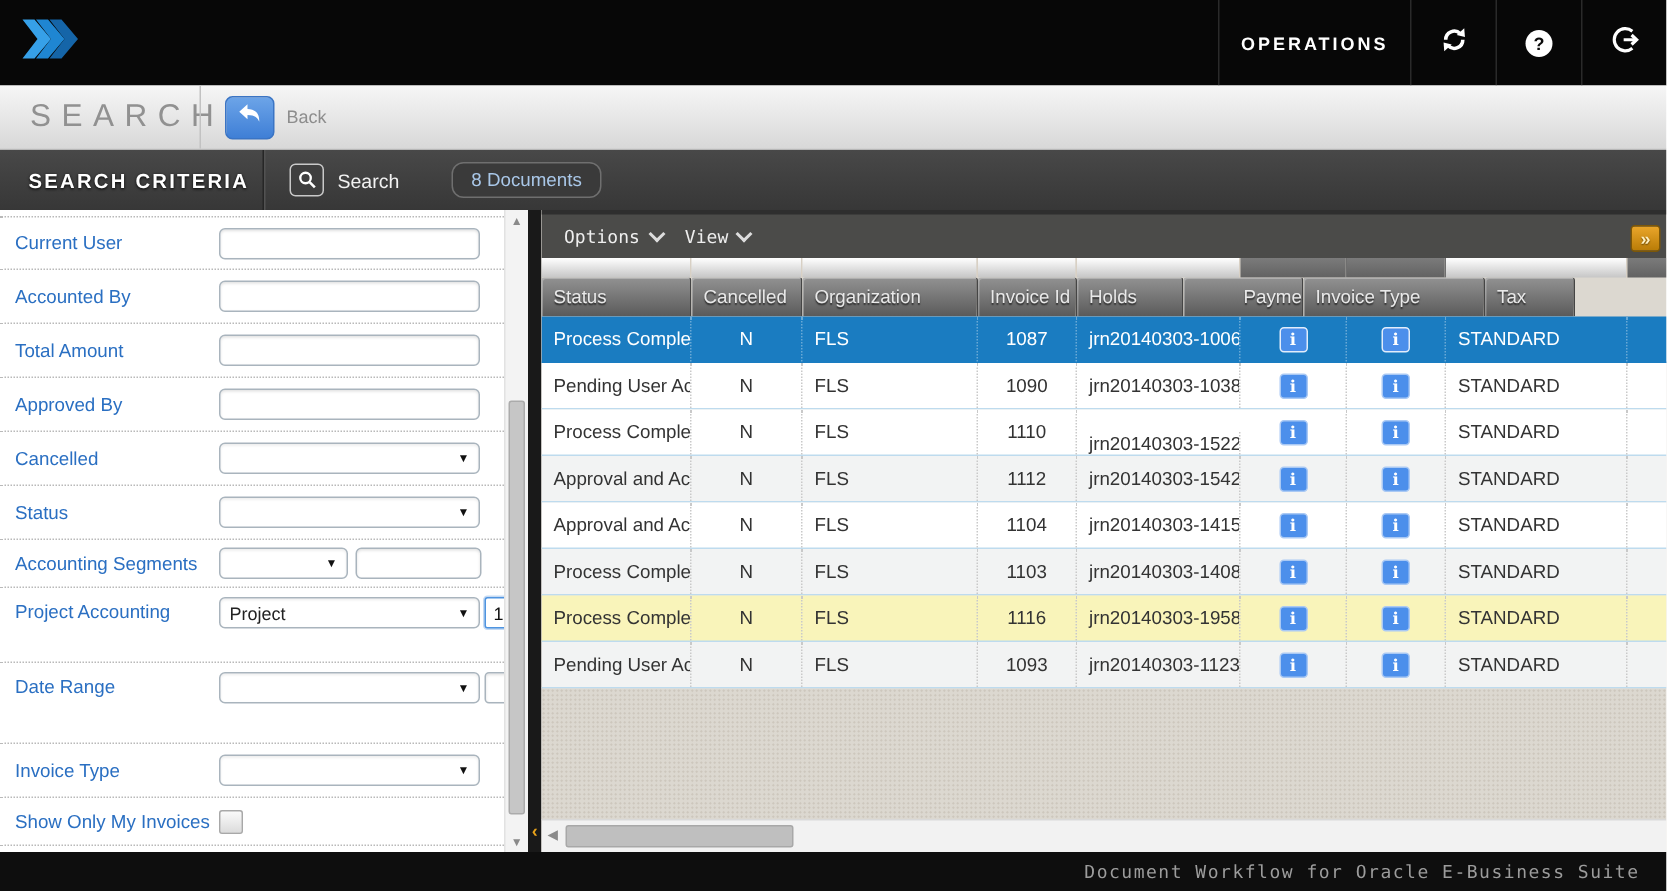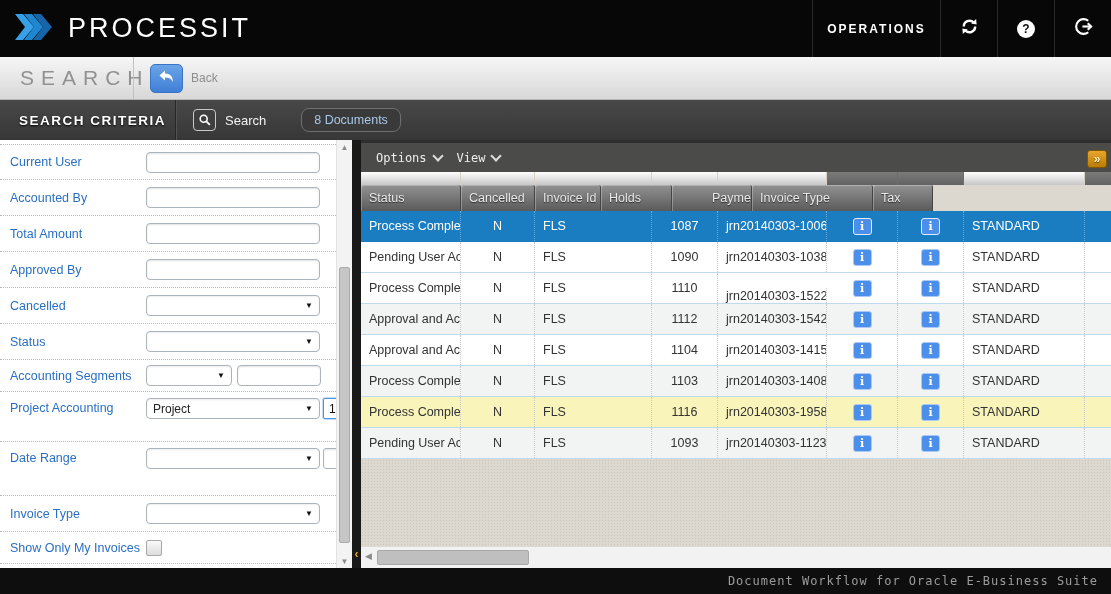--- a/index.html
+++ b/index.html
@@ -131,35 +131,34 @@
   .hscroll{position:absolute;top:406px;left:0;width:750px;height:22px;background:#f2f2f2;
            border-top:1px solid #d9d9d9;box-sizing:border-box;}
   .harrow{position:absolute;left:4px;top:4px;color:#8a8a8a;font-size:9px;cursor:pointer;}
   .hthumb{position:absolute;left:16px;top:3px;width:152px;height:15px;background:#bfbfbf;
           border:1px solid #a8a8a8;border-radius:2px;box-sizing:border-box;cursor:pointer;}
 
   
   .footer{position:absolute;left:0;top:568px;width:1111px;height:26px;background:#0e0e0e;
           display:flex;align-items:center;justify-content:flex-end;}
   .footer-text{color:#9c9c9c;font-family:"DejaVu Sans Mono",monospace;font-size:12px;
-               letter-spacing:1px;padding-right:13px;}
+               letter-spacing:1px;padding-right:18px;}
 </style>
 </head>
 <body>
 
 <div class="topbar">
   <div class="logo">
     <span>
       <svg width="42" height="28" viewBox="0 0 40 28">
         <polygon points="0,1 8,1 19,14 8,27 0,27 10,14" fill="#36a0e8"></polygon>
         <polygon points="9,1 17,1 28,14 17,27 9,27 19,14" fill="#1f86d2"></polygon>
         <polygon points="18,1 26,1 37,14 26,27 18,27 28,14" fill="#1565a8"></polygon>
       </svg>
     </span>
-    <span class="logo-text">PROCESSIT</span>
   </div>
   <div class="top-right">
     <div class="top-item menu-ops">OPERATIONS</div>
     <div class="top-item icon-cell">
       <span>
         <svg width="19" height="19" viewBox="0 0 16 16">
           <path d="M3.2 8 a4.8 4.8 0 0 1 8.2-3.4" fill="none" stroke="#fff" stroke-width="2"></path>
           <polygon points="13.6,1.6 14,6.4 9.4,5.4" fill="#fff"></polygon>
           <path d="M12.8 8 a4.8 4.8 0 0 1 -8.2 3.4" fill="none" stroke="#fff" stroke-width="2"></path>
           <polygon points="2.4,14.4 2,9.6 6.6,10.6" fill="#fff"></polygon>
@@ -368,20 +367,21 @@
       <div class="strip-seg light" style="width: 66px;"></div>
       <div class="strip-seg light" style="width: 109px;"></div>
       <div class="strip-seg dark" style="width: 71px;"></div>
       <div class="strip-seg dark" style="width: 66px;"></div>
       <div class="strip-seg light" style="width: 121px;"></div>
       <div class="strip-seg dark" style="width: 60px;"></div>
     </div>
   <div class="grid-header-row">
       <div class="hcol" style="width: 100px;">Status</div>
       <div class="hcol" style="width: 74px;">Cancelled</div>
+      <div class="hcol" style="width: 117px;">Organization</div>
       <div class="hcol" style="width: 66px;">Invoice Id</div>
       <div class="hcol" style="width: 71px;">Holds</div>
       <div class="hcol" style="width: 80px; padding-left: 40px;">Payments</div>
       <div class="hcol" style="width: 121px;">Invoice Type</div>
       <div class="hcol" style="width: 60px;">Tax</div>
     </div>
   <div class="grid-body">
       <div class="grow selected">
         <div class="gcell" style="width: 100px; justify-content: flex-start;">Process Completed</div>
         <div class="gcell" style="width: 74px; justify-content: center;">N</div>

